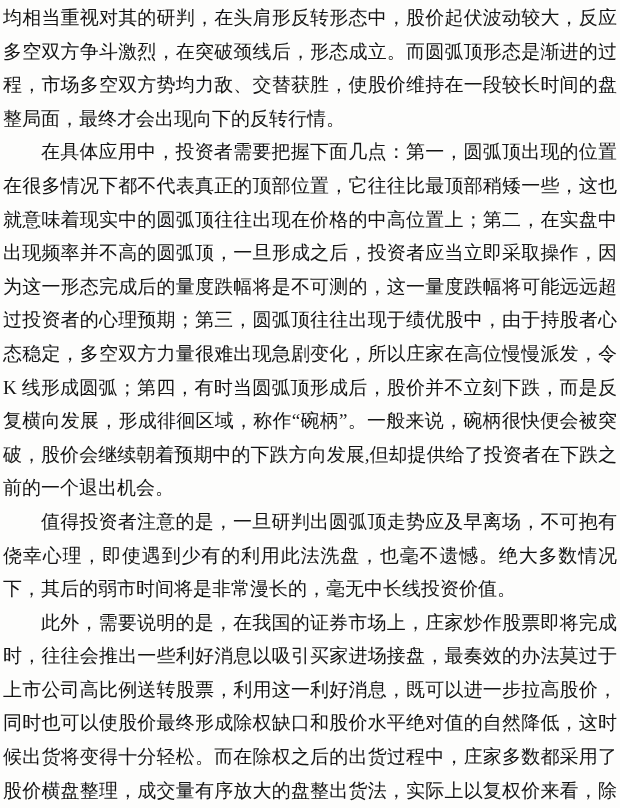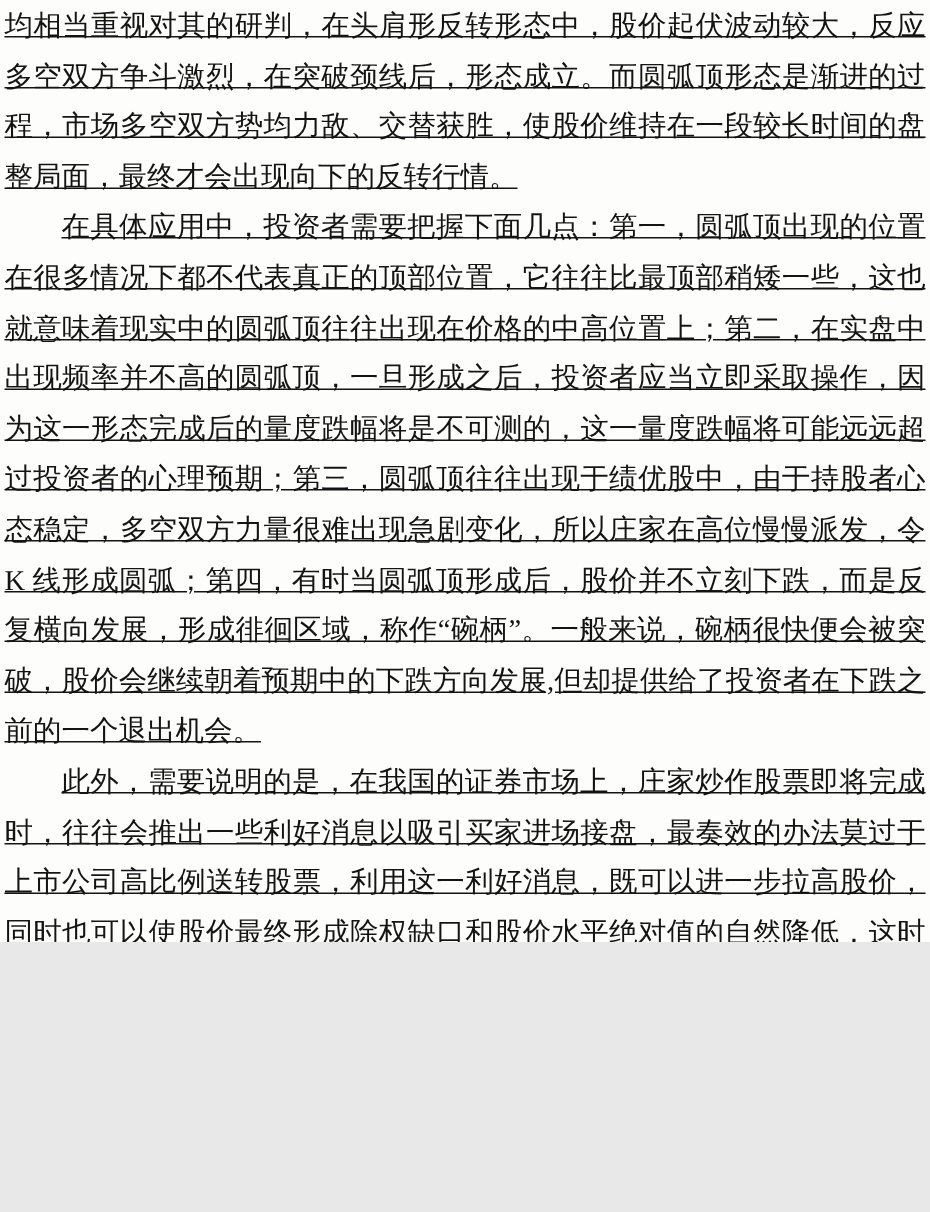--- a/index.html
+++ b/index.html
@@ -3,42 +3,42 @@
 <meta charset="utf-8">
 <style>
   html, body {
     margin: 0;
     padding: 0;
     background: #e8e8e8;
   }
   .page {
     position: relative;
     width: 620px;
-    height: 628px;
+    height: 808px;
     margin: 0 auto;
     background: #fdfdfc;
     color: #141414;
     font-family: "Liberation Serif", "DejaVu Serif", serif;
     font-size: 19px;
     line-height: 33.6px;
     box-sizing: border-box;
     padding: 1px 3px 0 3px;
     overflow: hidden;
-    text-decoration: underline;
   }
   .page p {
     margin: 0;
     text-align: justify;
     text-justify: inter-ideograph;
     word-break: break-all;
   }
   .page p.indent {
     text-indent: 2em;
   }
 </style>
 </head>
 <body>
 
 <div class="page">
   <p>均相当重视对其的研判，在头肩形反转形态中，股价起伏波动较大，反应多空双方争斗激烈，在突破颈线后，形态成立。而圆弧顶形态是渐进的过程，市场多空双方势均力敌、交替获胜，使股价维持在一段较长时间的盘整局面，最终才会出现向下的反转行情。</p>
   <p class="indent">在具体应用中，投资者需要把握下面几点：第一，圆弧顶出现的位置在很多情况下都不代表真正的顶部位置，它往往比最顶部稍矮一些，这也就意味着现实中的圆弧顶往往出现在价格的中高位置上；第二，在实盘中出现频率并不高的圆弧顶，一旦形成之后，投资者应当立即采取操作，因为这一形态完成后的量度跌幅将是不可测的，这一量度跌幅将可能远远超过投资者的心理预期；第三，圆弧顶往往出现于绩优股中，由于持股者心态稳定，多空双方力量很难出现急剧变化，所以庄家在高位慢慢派发，令 K 线形成圆弧；第四，有时当圆弧顶形成后，股价并不立刻下跌，而是反复横向发展，形成徘徊区域，称作“碗柄”。一般来说，碗柄很快便会被突破，股价会继续朝着预期中的下跌方向发展,但却提供给了投资者在下跌之前的一个退出机会。</p>
+  <p class="indent">值得投资者注意的是，一旦研判出圆弧顶走势应及早离场，不可抱有侥幸心理，即使遇到少有的利用此法洗盘，也毫不遗憾。绝大多数情况下，其后的弱市时间将是非常漫长的，毫无中长线投资价值。</p>
   <p class="indent">此外，需要说明的是，在我国的证券市场上，庄家炒作股票即将完成时，往往会推出一些利好消息以吸引买家进场接盘，最奏效的办法莫过于上市公司高比例送转股票，利用这一利好消息，既可以进一步拉高股价，同时也可以使股价最终形成除权缺口和股价水平绝对值的自然降低，这时候出货将变得十分轻松。而在除权之后的出货过程中，庄家多数都采用了股价横盘整理，成交量有序放大的盘整出货法，实际上以复权价来看，除权前后的股价走势，或多或少都具有一些圆弧顶的形态。</p>
 </div>
 
 </body></html>

